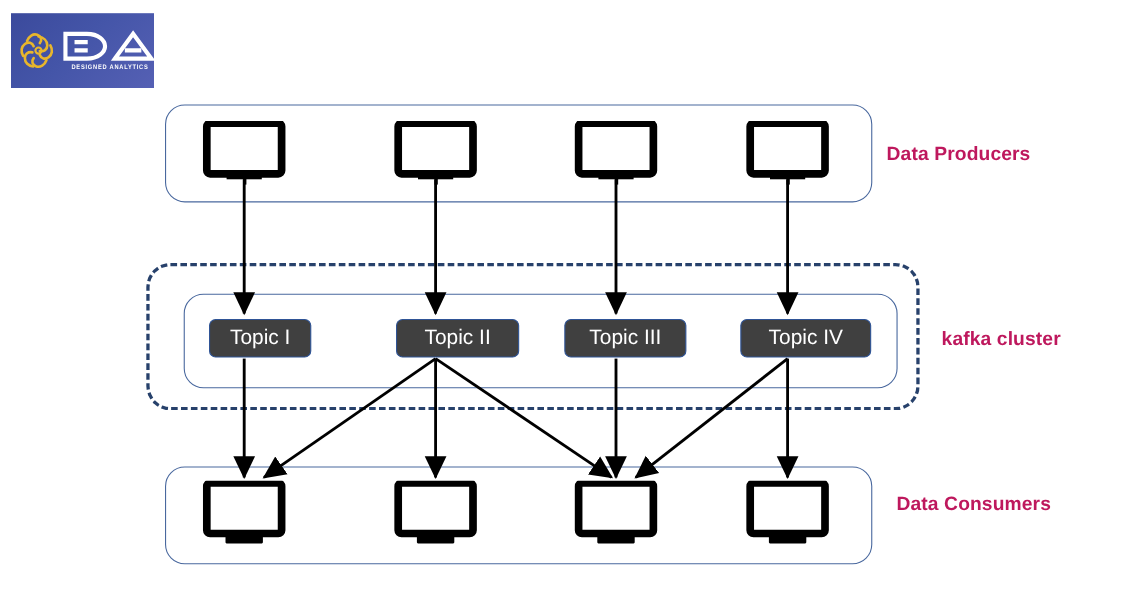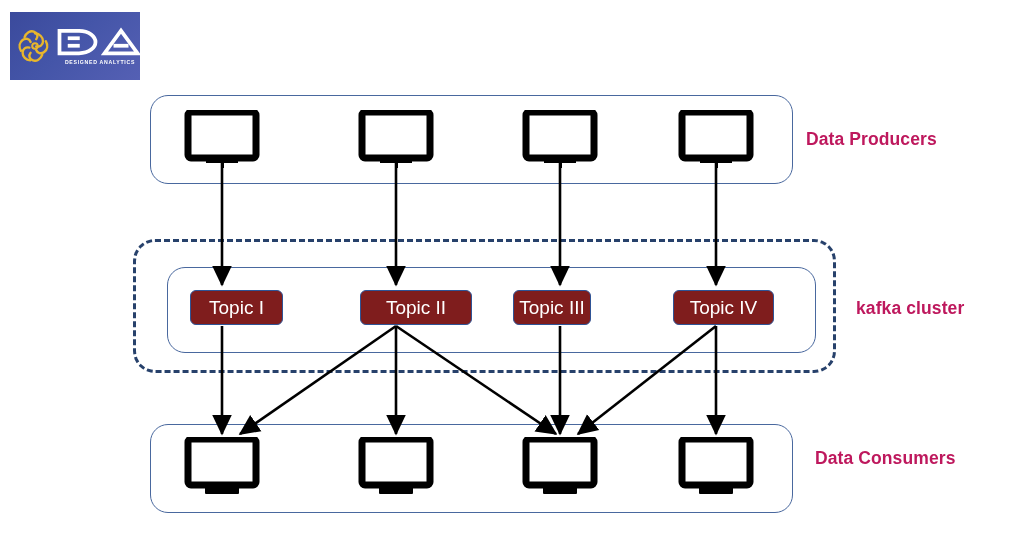--- a/index.html
+++ b/index.html
@@ -94,21 +94,21 @@
     height: 58px;
   }
   .monitor.producer { top: 110px; }
   .monitor.consumer { top: 437px; }
 
   
   .topic-chip {
     position: absolute;
     top: 290px;
     height: 35px;
-    background: #7f1d1d;
+    background: #404040;
     border: 1.2px solid #2f5496;
     border-radius: 6px;
     color: #ffffff;
     display: flex;
     align-items: center;
     justify-content: center;
     font-size: 19px;
     line-height: 1;
     box-sizing: border-box;
     padding: 0 14px;
@@ -234,20 +234,20 @@
     <rect x="21" y="50" width="34" height="7" rx="1" fill="#000"></rect>
   </svg>
   <svg class="monitor consumer" style="left:678px" viewBox="0 0 76 58">
     <rect x="4" y="2" width="68" height="46" rx="3" fill="none" stroke="#000" stroke-width="7"></rect>
     <rect x="33" y="46" width="10" height="6" fill="#000"></rect>
     <rect x="21" y="50" width="34" height="7" rx="1" fill="#000"></rect>
   </svg>
 
   <div class="topic-chip" style="left:190px; width:93px;">Topic I</div>
   <div class="topic-chip" style="left:360px; width:112px;">Topic II</div>
-  <div class="topic-chip" style="left:513px; width:78px;">Topic III</div>
-  <div class="topic-chip" style="left:673px; width:101px;">Topic IV</div>
+  <div class="topic-chip" style="left:513px; width:111px;">Topic III</div>
+  <div class="topic-chip" style="left:673px; width:119px;">Topic IV</div>
 
   <div class="side-label" id="label-producers">Data Producers</div>
   <div class="side-label" id="label-consumers">Data Consumers</div>
   <div class="side-label" id="label-kafka">kafka cluster</div>
 
 </div>
 
 </body></html>

